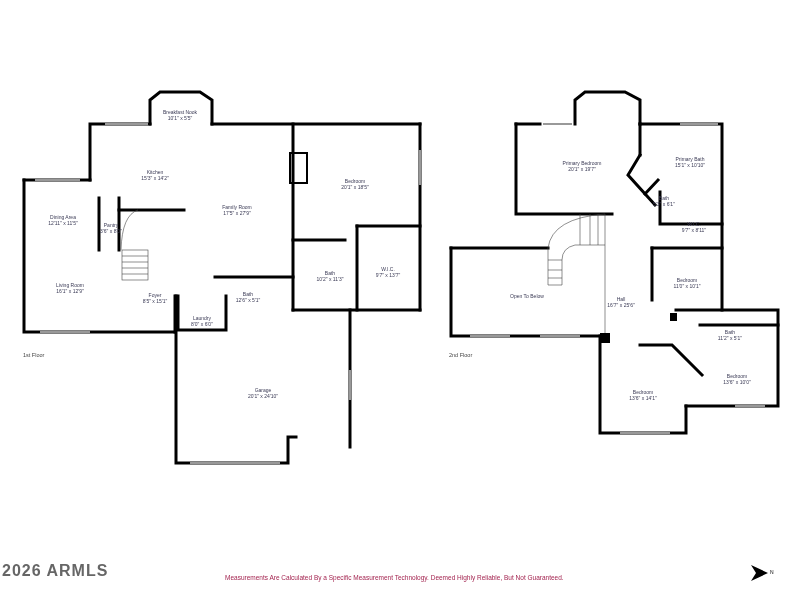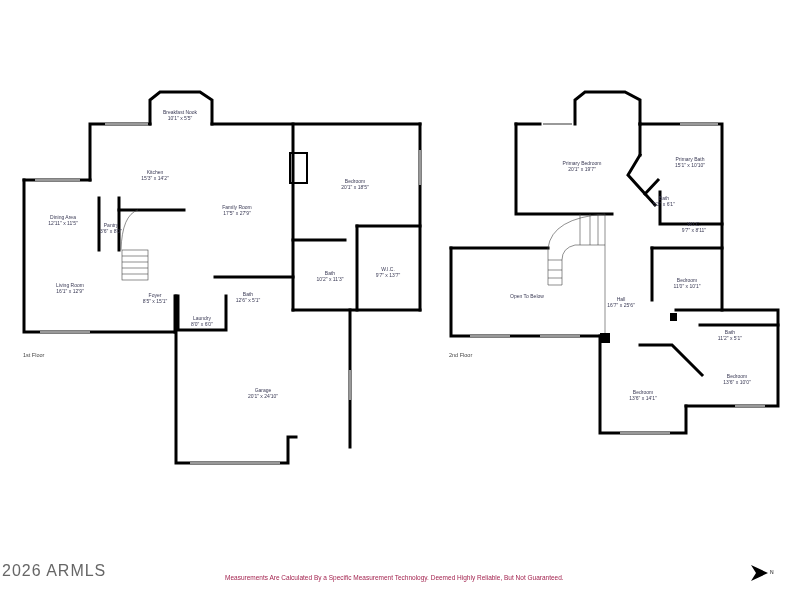--- a/index.html
+++ b/index.html
@@ -1,20 +1,20 @@
 <!DOCTYPE html>
 <html><head>
 <meta charset="utf-8">
 <style>
   html,body{margin:0;padding:0;background:#fff;}
   body{width:800px;height:600px;position:relative;overflow:hidden;font-family:"Liberation Sans",sans-serif;}
   svg.plan{position:absolute;left:0;top:0;}
   .lbl{position:absolute;font-size:5px;color:#3a3a55;text-align:center;line-height:6px;white-space:nowrap;transform:translateX(-50%);}
   .floor-lbl{position:absolute;font-size:5.5px;color:#444;}
-  .watermark{position:absolute;left:2px;top:562px;font-size:16px;color:#666;letter-spacing:1px;font-weight:400;}
+  .watermark{position:absolute;left:2px;top:562px;font-size:16px;color:#666;letter-spacing:1px;font-weight:700;}
   .disclaimer{position:absolute;left:225px;top:574px;font-size:6.5px;color:#a3234f;white-space:nowrap;}
   .north{position:absolute;left:750px;top:564px;}
 </style>
 </head>
 <body>
 
 <svg class="plan" width="800" height="600" viewBox="0 0 800 600">
   <g fill="none" stroke="#000" stroke-width="3" stroke-linecap="square">
 
     <path d="M24 180 V332 H175"></path>

